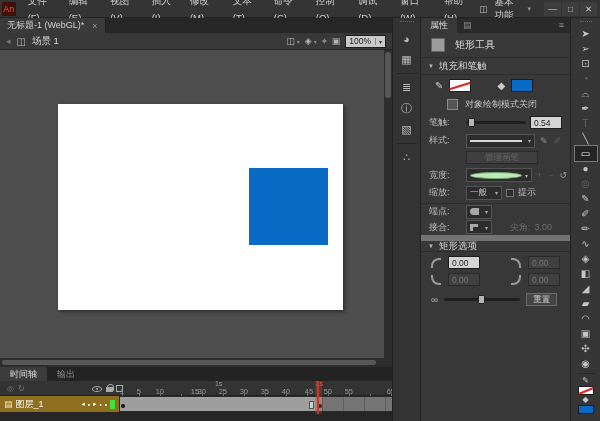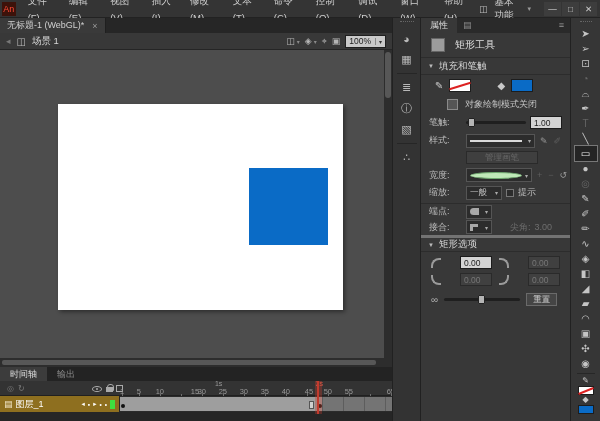--- a/index.html
+++ b/index.html
@@ -132,21 +132,21 @@
   .mini-btn.dim { color:#5d5d5d; }
   .dis-btn { margin:2px 8px 2px 45px; height:13px; width:72px; background:#3f3f3f; border:1px solid #2a2a2a;
              color:#686868; font-size:8.5px; display:flex; align-items:center; justify-content:center; }
   .chk { width:8px; height:8px; border:1px solid #777; background:#2c2c2c; flex:none; }
   .chk-lab { font-size:9px; color:#bdbdbd; }
   .cap-ico { width:9px; height:7px; background:#a8a8a8; border-radius:4px 0 0 4px; }
   .join-ico { width:8px; height:7px; border-left:3px solid #a8a8a8; border-top:3px solid #a8a8a8; }
   .dim-lab { font-size:9px; color:#6e6e6e; }
   .corner-grid { display:flex; justify-content:space-between; padding:4px 10px 2px 10px; }
   .corner-col { display:flex; flex-direction:column; gap:4px; }
-  .corner-item { display:flex; align-items:center; gap:19px; }
+  .corner-item { display:flex; align-items:center; gap:7px; }
   .arc { width:10px; height:10px; flex:none; }
   .arc.tl { border-left:2px solid #9a9a9a; border-top:2px solid #9a9a9a; border-top-left-radius:8px; }
   .arc.bl { border-left:2px solid #9a9a9a; border-bottom:2px solid #9a9a9a; border-bottom-left-radius:8px; }
   .arc.tr { border-right:2px solid #9a9a9a; border-top:2px solid #9a9a9a; border-top-right-radius:8px; }
   .arc.br { border-right:2px solid #9a9a9a; border-bottom:2px solid #9a9a9a; border-bottom-right-radius:8px; }
   .rect-bottom { display:flex; align-items:center; gap:6px; padding:5px 10px 0 10px; }
   .link-ico { color:#aaa; font-size:10px; }
   .reset-btn { height:13px; padding:0 6px; background:#454545; border:1px solid #6a6a6a; color:#ccc;
                font-size:8.5px; display:flex; align-items:center; }
 
@@ -341,21 +341,21 @@
     <div class="objdraw-row">
       <span class="objdraw-ico"></span>
       <span class="objdraw-lab">对象绘制模式关闭</span>
     </div>
 
     <div class="prow" style="height:19px">
       <span class="plabel">笔触:</span>
       <span class="slider">
           <span class="sl-thumb" style="left:2px"></span>
         </span>
-      <span class="valbox">1.00</span>
+      <span class="valbox">0.54</span>
     </div>
 
     <div class="prow" style="height:17px">
       <span class="plabel">样式:</span>
       <span class="dd" style="width:72px">
         <span class="style-line"></span>
         <span class="caret">▾</span>
       </span>
       <span class="mini-btn">✎</span>
       <span class="mini-btn dim">✐</span>
@@ -394,21 +394,21 @@
       <span class="plabel">接合:</span>
       <span class="dd" style="width:26px">
         <span class="join-ico"></span>
         <span class="caret">▾</span>
       </span>
       <span style="width:10px"></span>
       <span class="dim-lab">尖角:</span>
       <span class="dim-lab">3.00</span>
     </div>
 
-    <div class="sec-head" style="border-top:3px solid #737373">
+    <div class="sec-head" style="border-top:6px solid #737373">
       <span class="tri">▼</span>
       <span>矩形选项</span>
     </div>
     <div class="corner-grid">
       <div class="corner-col">
         <div class="corner-item">
           <span class="arc tl"></span>
           <span class="valbox">0.00</span>
         </div>
         <div class="corner-item">

